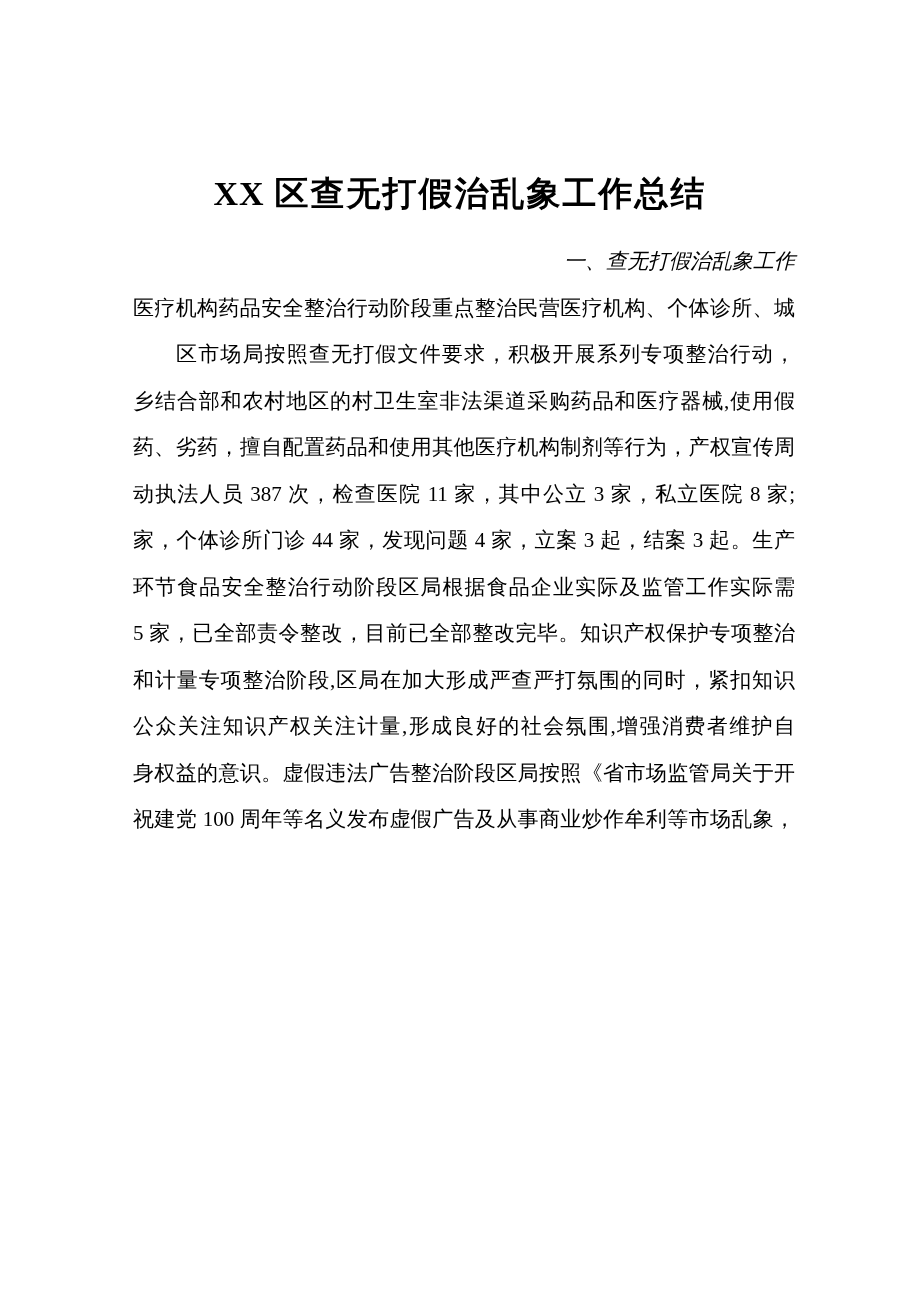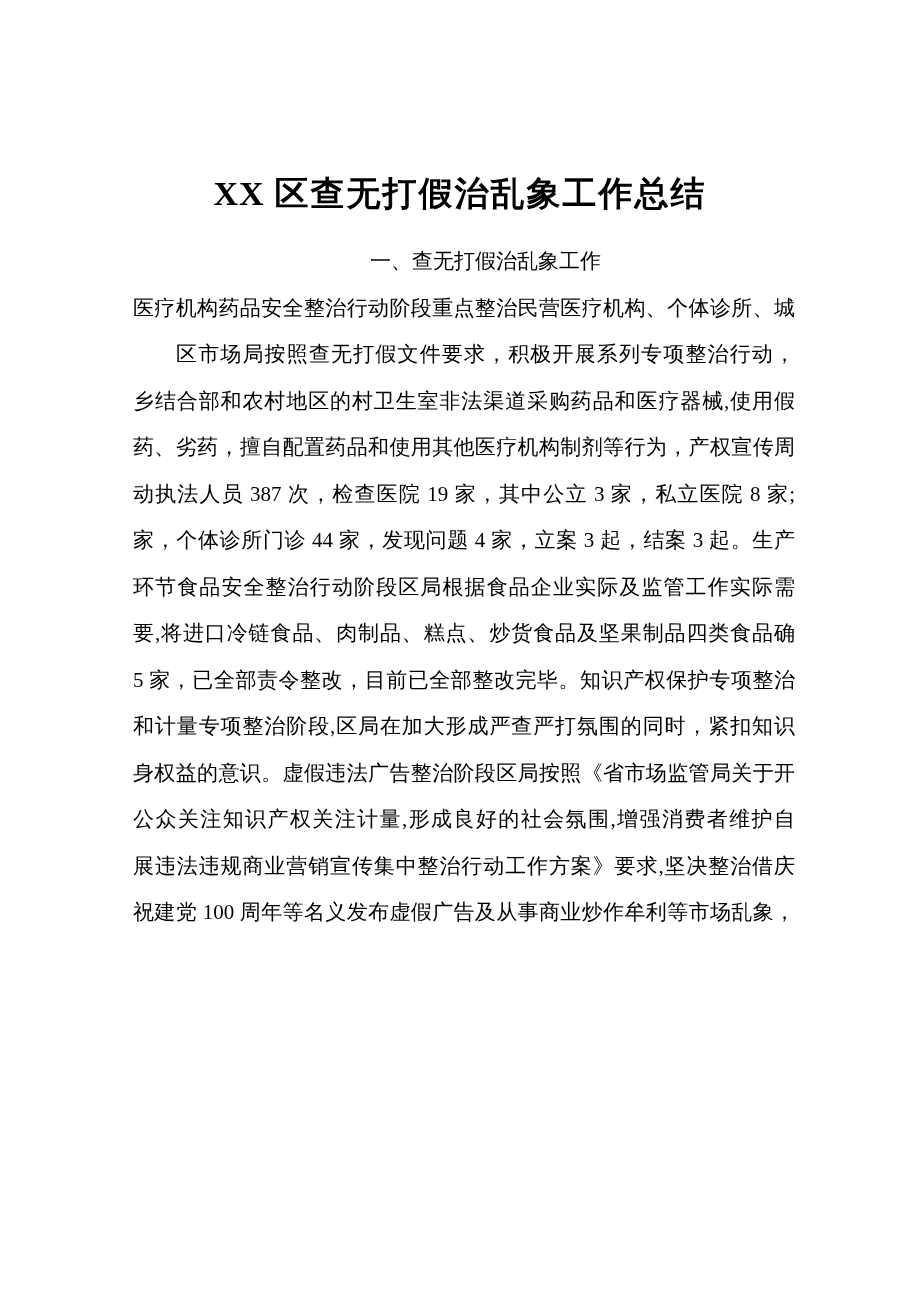--- a/index.html
+++ b/index.html
@@ -40,21 +40,22 @@
   .content {
     position: absolute;
     top: 238px;
     left: 133px;
     width: 662px;
     font-size: 21px;
     line-height: 46.5px;
   }
   .heading {
     text-indent: 43px;
-    text-align: center;
+    text-align: right;
+    font-style: italic;
   }
   .body-line {
     text-align: justify;
     text-align-last: justify;
     height: 46.5px;
     overflow: hidden;
   }
   .body-line.indent {
     text-indent: 43px;
   }
@@ -68,26 +69,24 @@
     <span class="title-latin">XX</span><span class="title-cjk">区查无打假治乱象工作总结</span>
   </div>
 
   <div class="content">
     <div class="heading">一、查无打假治乱象工作</div>
     <div id="paragraph">
         <div class="body-line">医疗机构药品安全整治行动阶段重点整治民营医疗机构、个体诊所、城</div>
         <div class="body-line indent">区市场局按照查无打假文件要求，积极开展系列专项整治行动，</div>
         <div class="body-line">乡结合部和农村地区的村卫生室非法渠道采购药品和医疗器械,使用假</div>
         <div class="body-line">药、劣药，擅自配置药品和使用其他医疗机构制剂等行为，产权宣传周和</div>
-        <div class="body-line">动执法人员 387 次，检查医院 19 家，其中公立 3 家，私立医院 8 家;</div>
+        <div class="body-line">动执法人员 387 次，检查医院 11 家，其中公立 3 家，私立医院 8 家;</div>
         <div class="body-line">家，个体诊所门诊 44 家，发现问题 4 家，立案 3 起，结案 3 起。生产</div>
         <div class="body-line">环节食品安全整治行动阶段区局根据食品企业实际及监管工作实际需</div>
-        <div class="body-line">要,将进口冷链食品、肉制品、糕点、炒货食品及坚果制品四类食品确</div>
         <div class="body-line">5 家，已全部责令整改，目前已全部整改完毕。知识产权保护专项整治</div>
         <div class="body-line">和计量专项整治阶段,区局在加大形成严查严打氛围的同时，紧扣知识</div>
+        <div class="body-line">公众关注知识产权关注计量,形成良好的社会氛围,增强消费者维护自</div>
         <div class="body-line">身权益的意识。虚假违法广告整治阶段区局按照《省市场监管局关于开</div>
-        <div class="body-line">公众关注知识产权关注计量,形成良好的社会氛围,增强消费者维护自</div>
-        <div class="body-line">展违法违规商业营销宣传集中整治行动工作方案》要求,坚决整治借庆</div>
         <div class="body-line">祝建党 100 周年等名义发布虚假广告及从事商业炒作牟利等市场乱象，</div>
       </div>
   </div>
 
 </div>
 
 </body></html>

